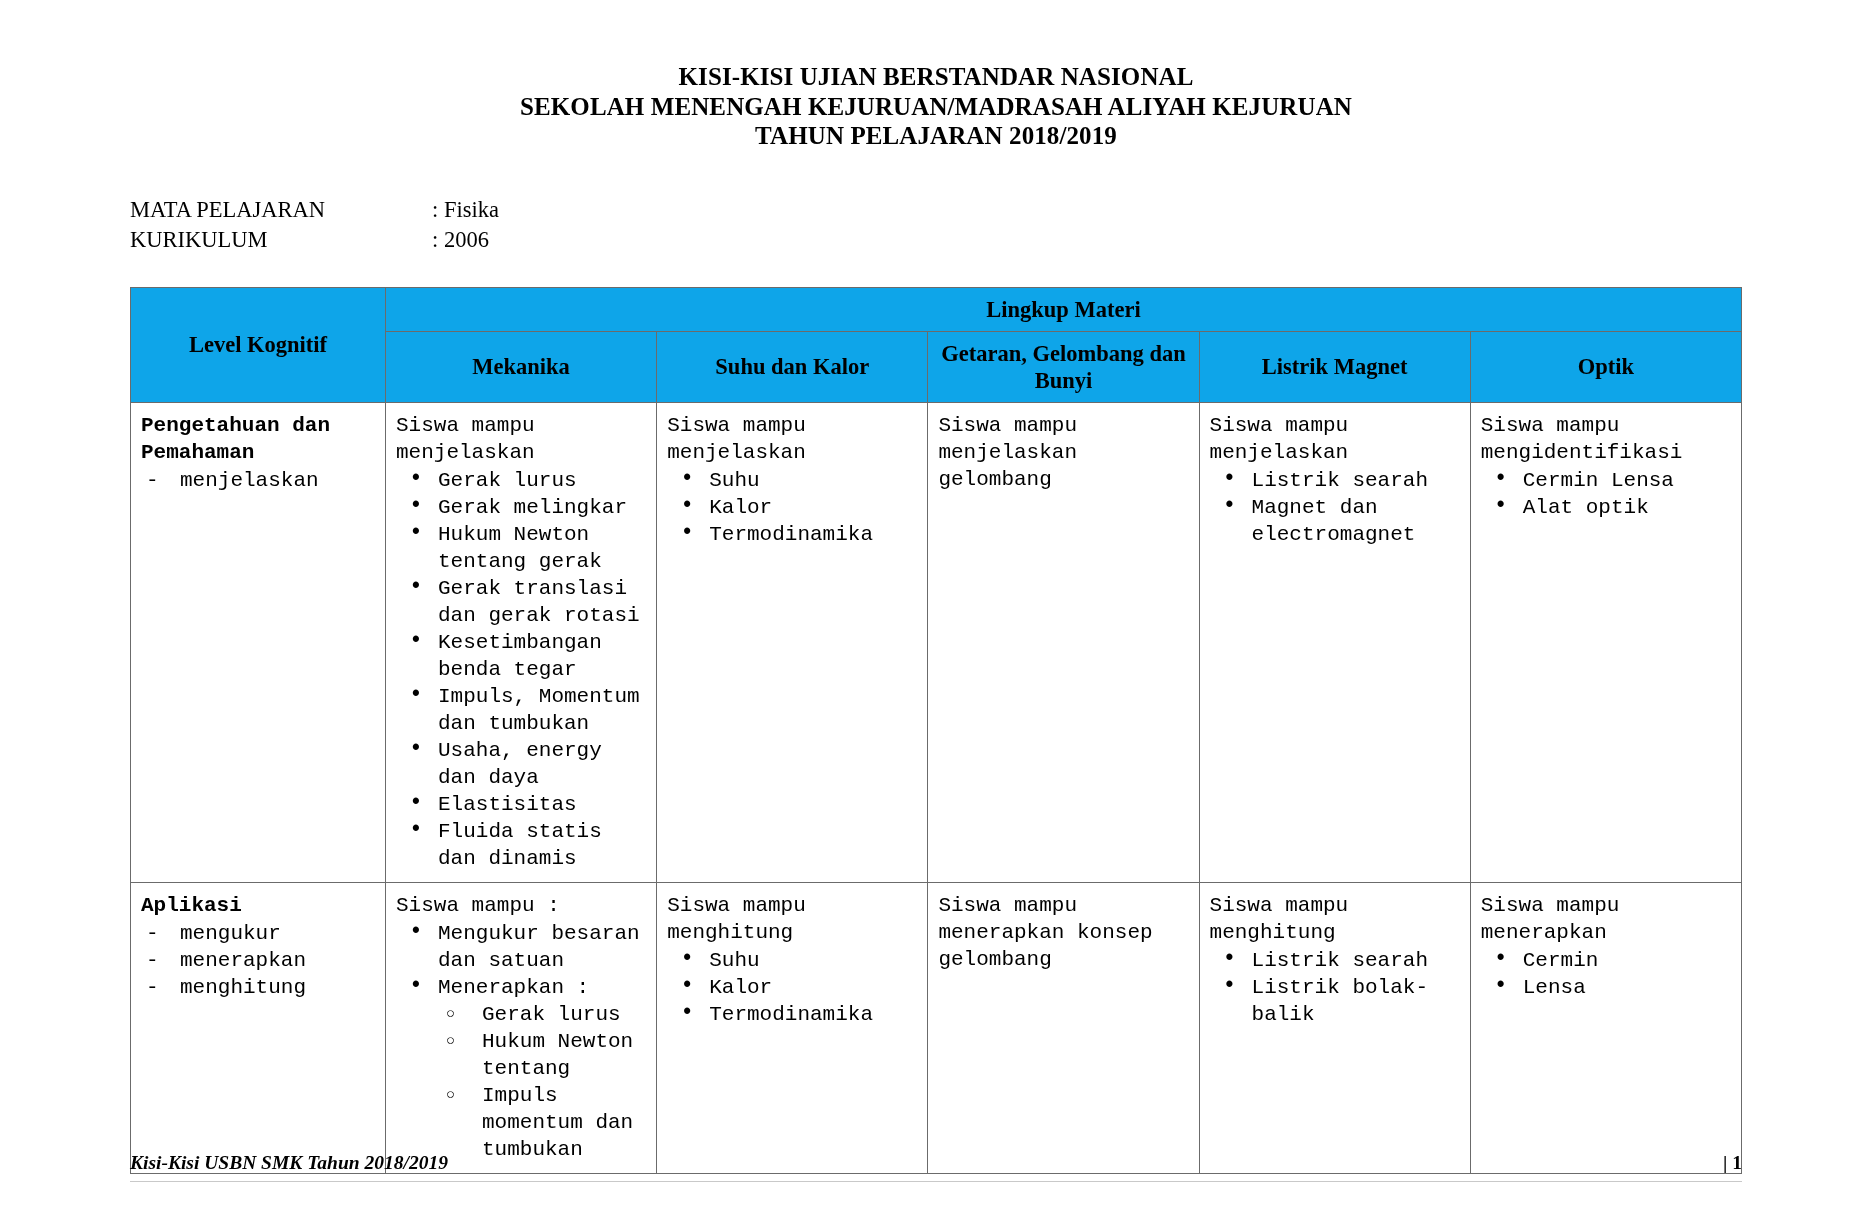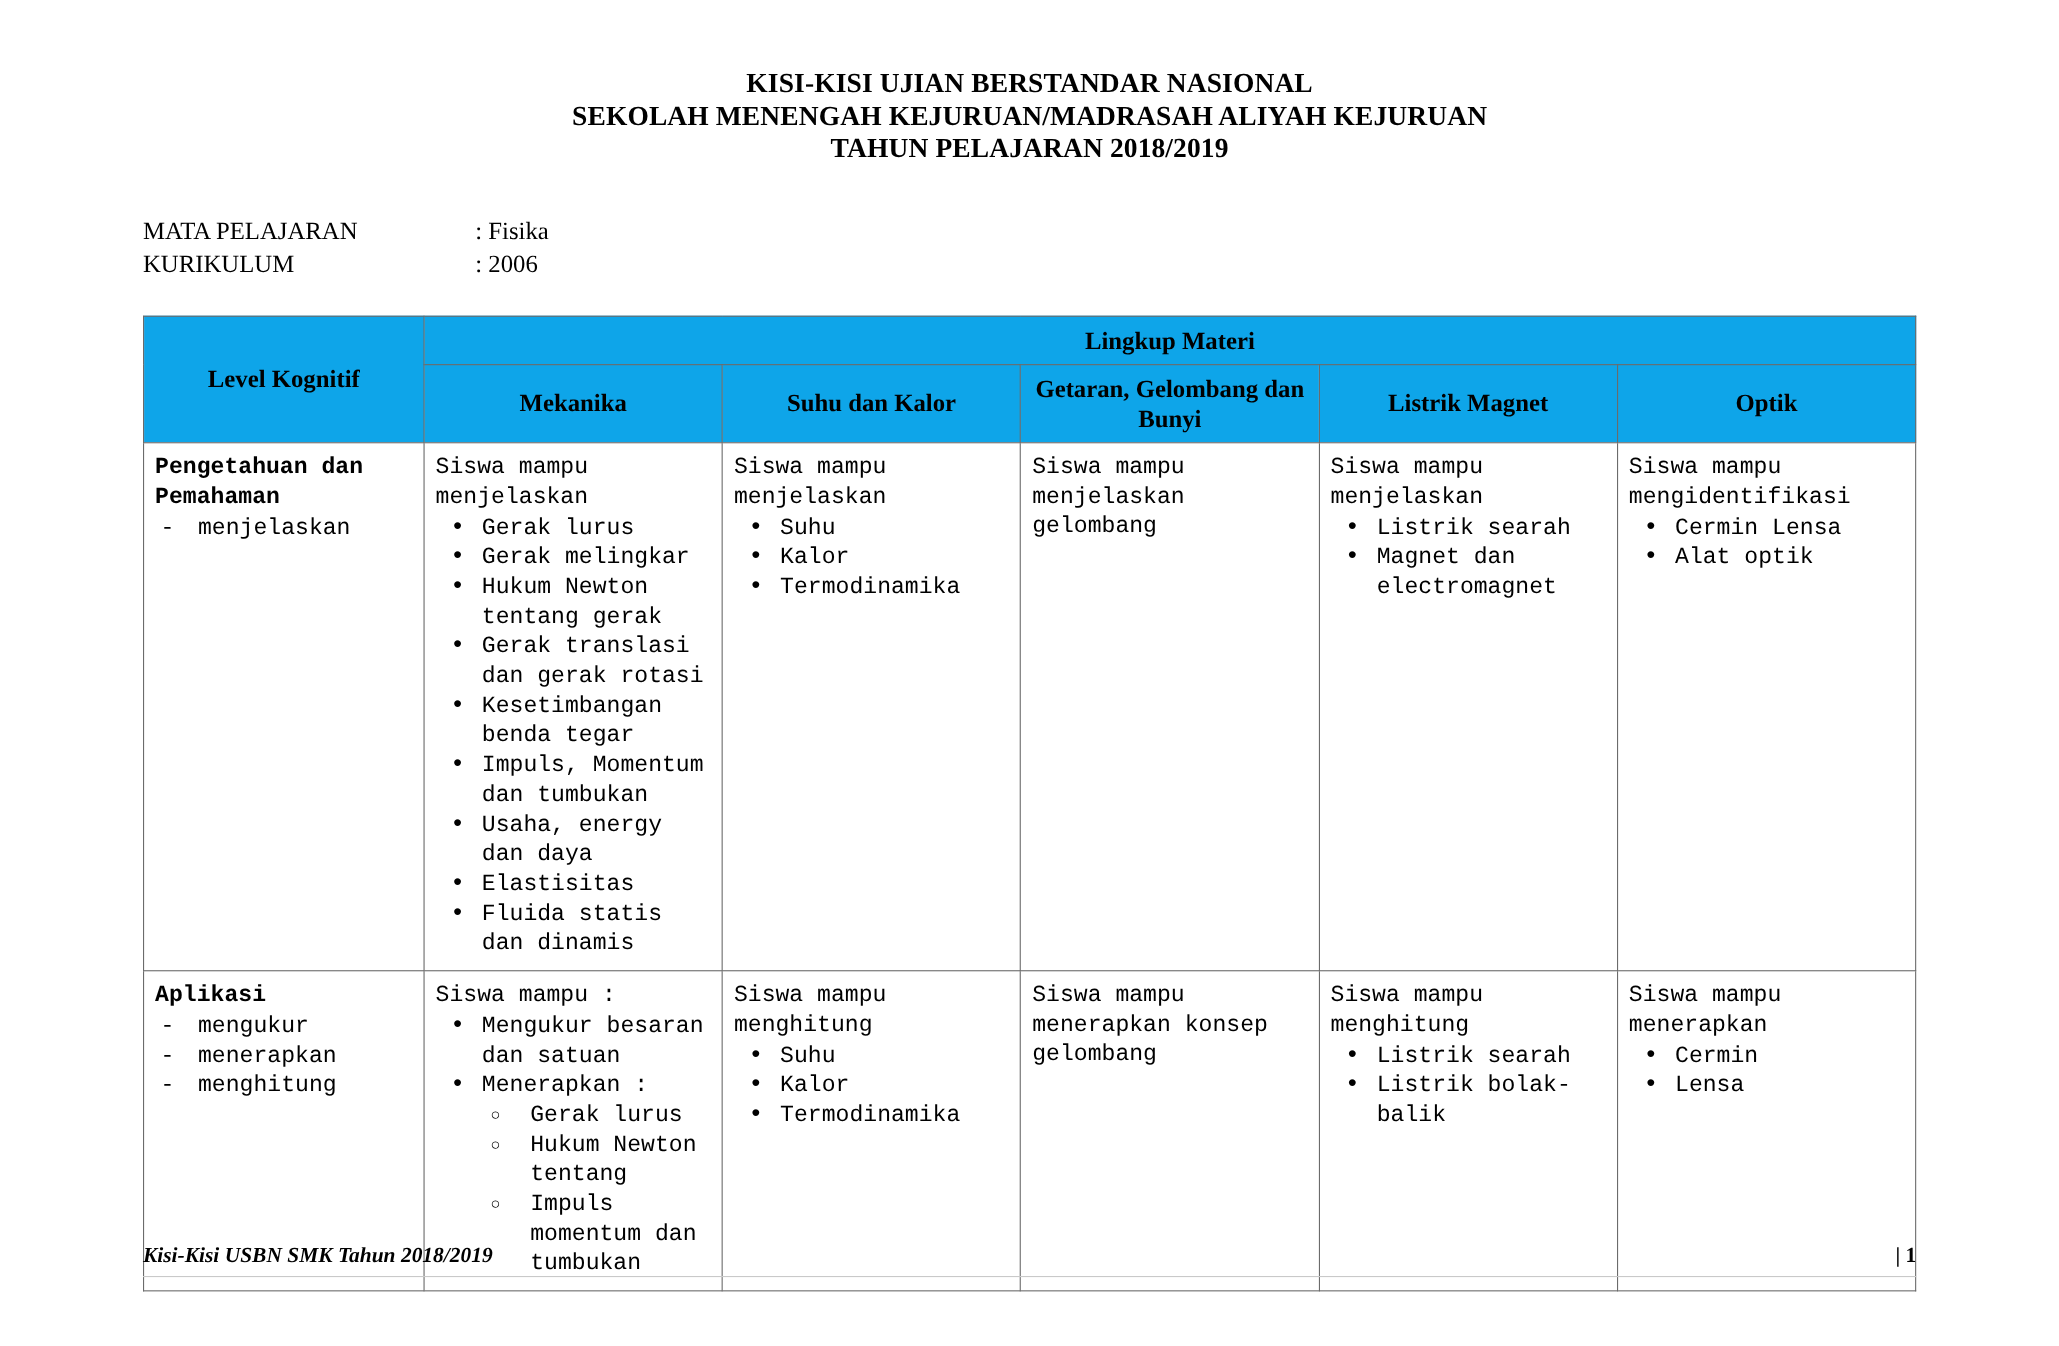--- a/index.html
+++ b/index.html
@@ -121,21 +121,21 @@
   ul.circles {
     margin-left: 42px;
   }
   ul.circles > li { padding-left: 44px; }
 
   
   .footer {
     position: absolute;
     left: 130px;
     right: 130px;
-    bottom: 63px;
+    bottom: 42px;
   }
   .footer-inner {
     display: flex;
     justify-content: space-between;
     align-items: baseline;
     font-size: 19.5px;
     font-weight: bold;
     font-style: italic;
     padding-bottom: 7px;
   }

